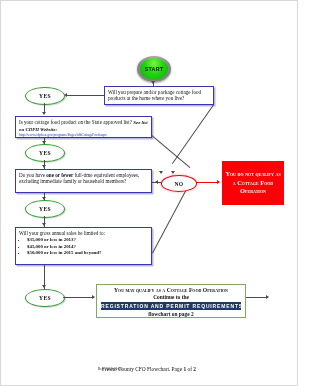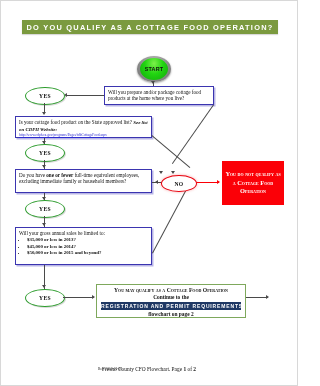--- a/index.html
+++ b/index.html
@@ -210,21 +210,20 @@
     text-align:center;
     font-size:5.4px;color:#111;
   }
   .foot-center b{font-weight:bold;}
 </style>
 </head>
 <body>
 
 <div class="page">
 
-  <div class="title-bar">DO YOU QUALIFY AS A COTTAGE FOOD OPERATION?</div>
 
   <div class="start-wrap">
     <div class="start-outer"></div>
     <div class="start-inner">
       <span class="start-label">START</span>
     </div>
   </div>
 
   <div class="ln ln-v" style="left:152px;top:81px;height:4px;"></div>
   <div class="arrow-d" style="left:150px;top:80px;"></div>

